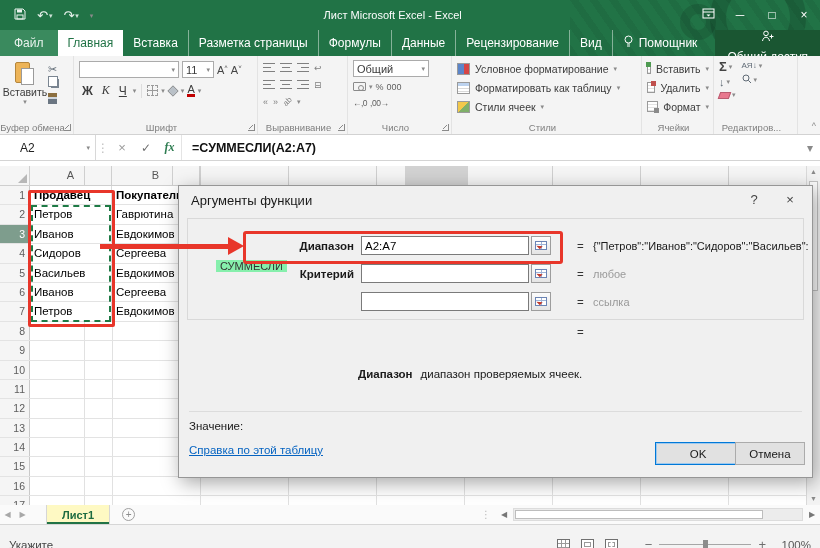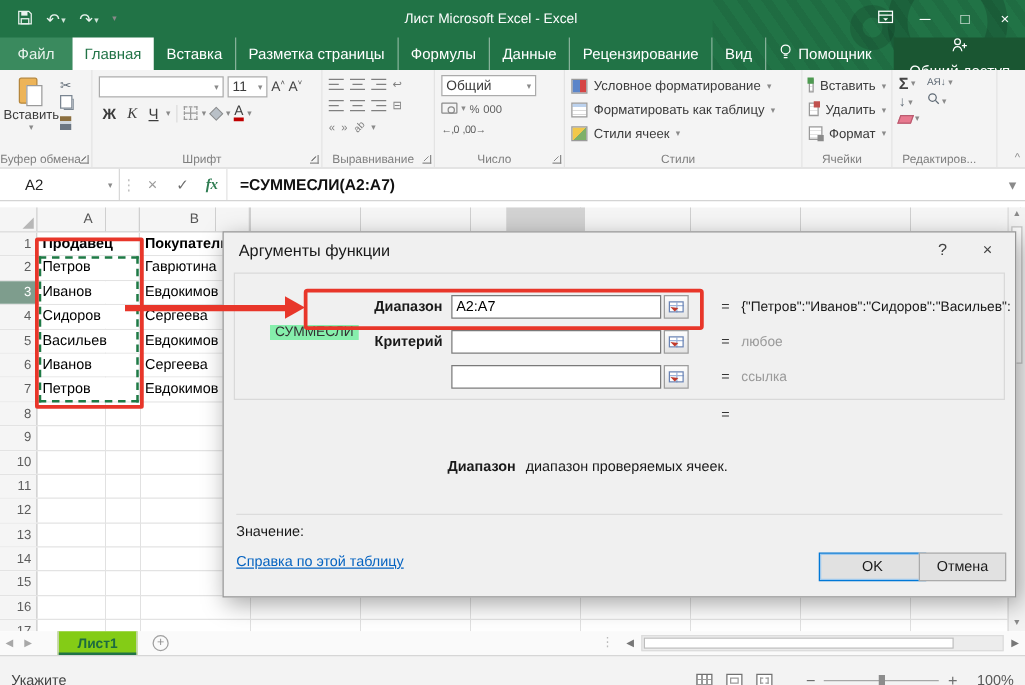--- a/index.html
+++ b/index.html
@@ -190,21 +190,21 @@
   
   .ants{position:absolute;left:31px;top:205px;width:80px;height:117px;border:2px dashed #1e7a45;z-index:20;pointer-events:none;}
   .red-cells{position:absolute;left:28px;top:190px;width:87px;height:137px;border:3px solid var(--red);border-radius:2px;z-index:55;pointer-events:none;}
   .arrow-line{position:absolute;left:100px;top:244px;width:128px;height:5px;background:var(--red);z-index:60;pointer-events:none;}
   .arrow-head{position:absolute;left:228px;top:237px;width:0;height:0;border-top:9px solid transparent;border-bottom:9px solid transparent;border-left:16px solid var(--red);z-index:60;pointer-events:none;}
   .red-field{position:absolute;left:243px;top:231px;width:320px;height:33px;border:3px solid var(--red);border-radius:3px;z-index:60;pointer-events:none;}
 
   
   .sheetbar{position:absolute;left:0;top:505px;right:0;height:19px;background:#fafafa;display:flex;align-items:center;font-size:11px;color:#666;z-index:3;}
   .snav{width:15px;text-align:center;color:#a8a8a8;font-size:8px;cursor:pointer;}
-  .stab{margin-left:16px;height:100%;padding:0 15px;background:#84cc16;border-left:1px solid #d6d6d6;border-right:1px solid #d6d6d6;display:flex;align-items:center;font-weight:700;color:#1d6b40;position:relative;cursor:pointer;}
+  .stab{margin-left:16px;height:100%;padding:0 15px;background:#fef9c3;border-left:1px solid #d6d6d6;border-right:1px solid #d6d6d6;display:flex;align-items:center;font-weight:700;color:#1d6b40;position:relative;cursor:pointer;}
   .stab::after{content:"";position:absolute;left:0;right:0;bottom:0;height:2px;background:var(--green);}
   .splus{margin-left:12px;width:13px;height:13px;border:1px solid #9f9f9f;border-radius:50%;color:#8b8b8b;font-size:10px;line-height:11px;text-align:center;cursor:pointer;}
   .hsb{margin-left:auto;display:flex;align-items:center;}
   .hdots{color:#bbb;margin-right:5px;font-size:10px;}
   .hnav{width:16px;text-align:center;color:#777;font-size:8px;cursor:pointer;}
   .htrack{width:290px;height:13px;background:#ececec;border:1px solid #dcdcdc;position:relative;margin:0 1px;}
   .hthumb{position:absolute;left:1px;top:1px;width:248px;height:9px;background:#fff;border:1px solid #bdbdbd;cursor:grab;}
 
   
   .statusbar{position:absolute;left:0;top:524px;right:0;height:40px;background:#f3f3f3;border-top:1px solid #d6d6d6;display:flex;align-items:center;font-size:11.5px;color:#444;padding:0 9px;z-index:3;}

